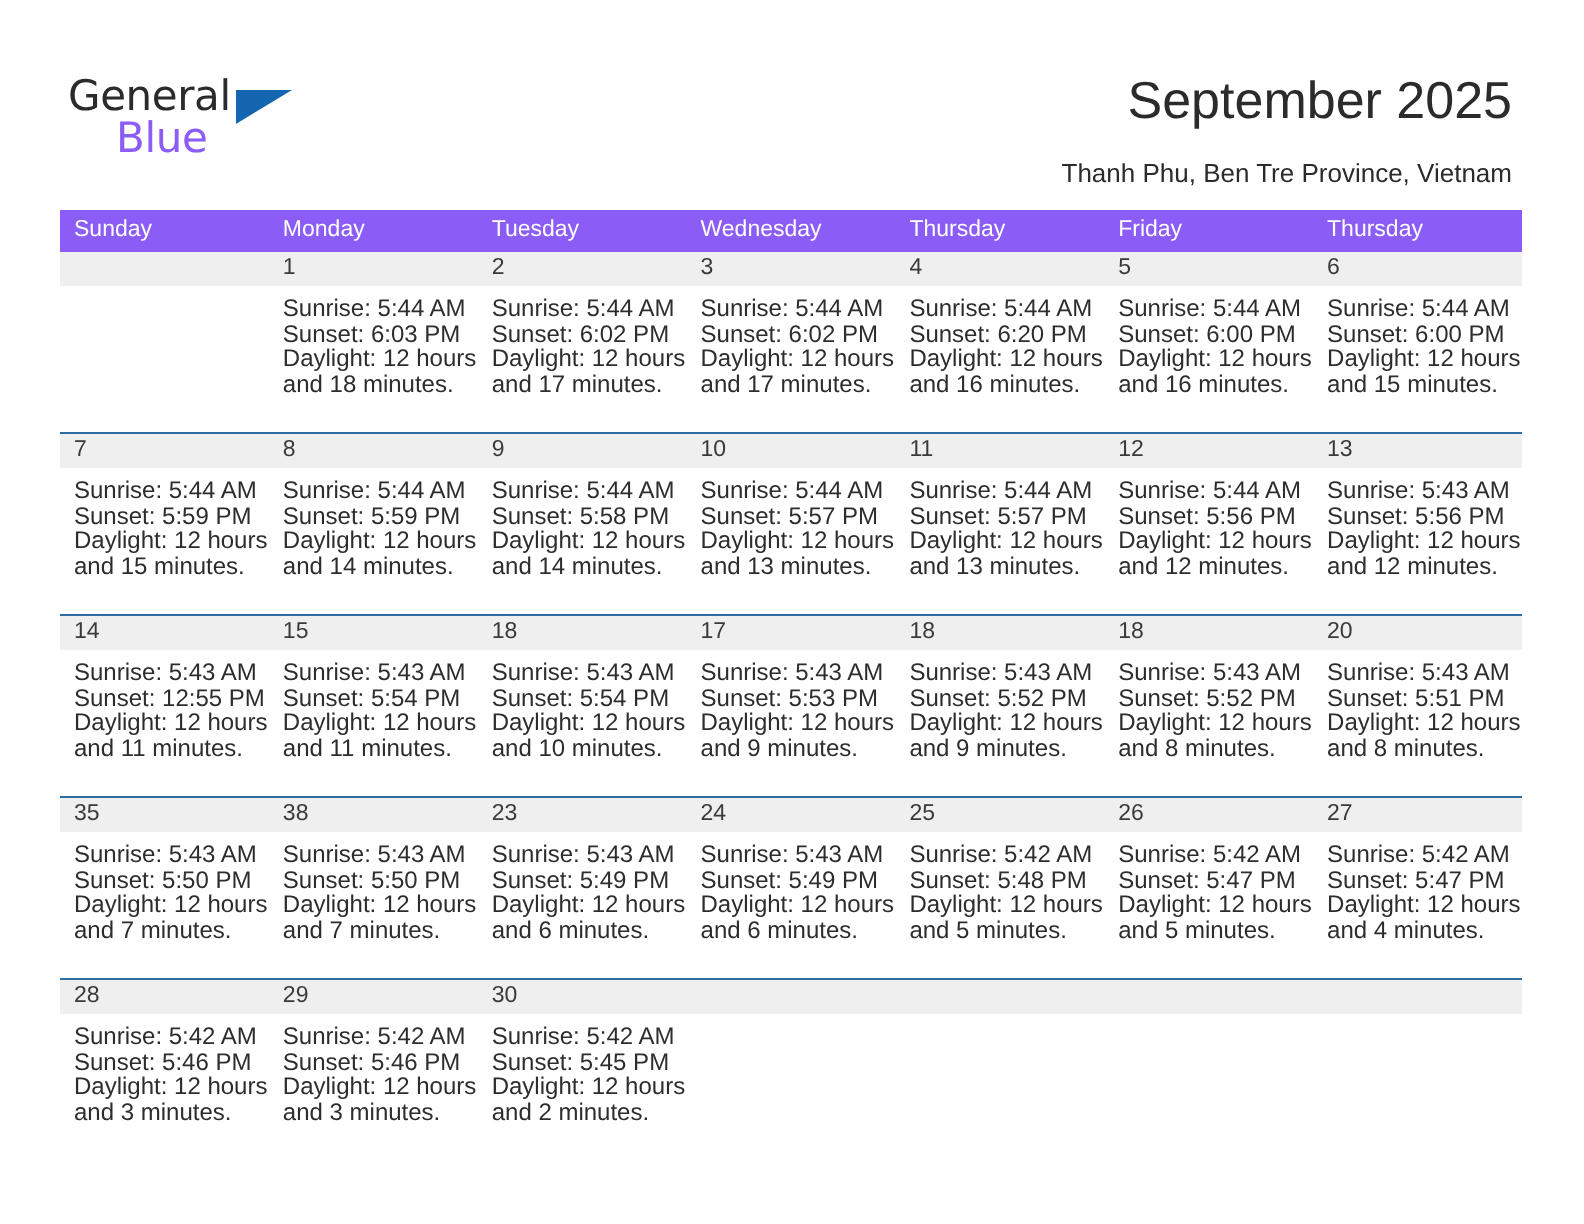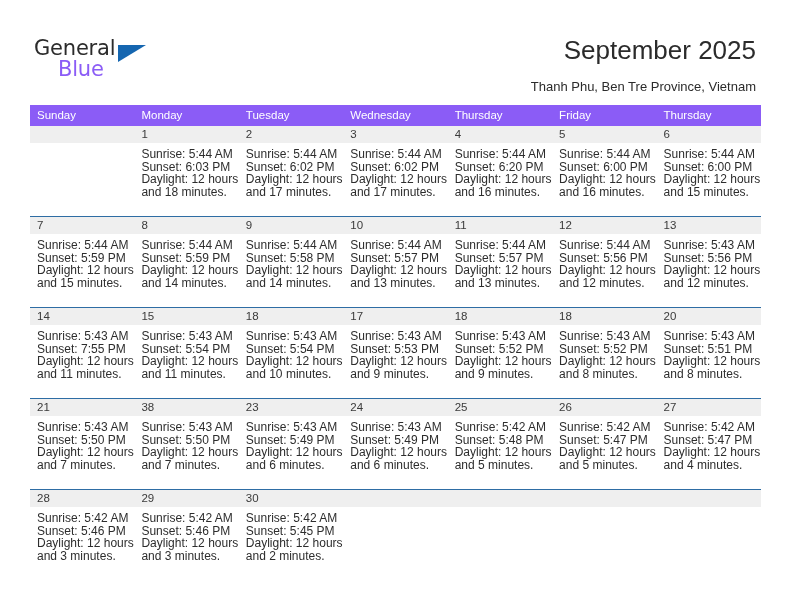--- a/index.html
+++ b/index.html
@@ -308,21 +308,21 @@
               <div>Daylight: 12 hours</div>
               <div>and 12 minutes.</div>
             </div>
           </td>
         </tr>
         <tr>
           <td>
             <span class="daynum">14</span>
             <div class="cell-body">
               <div>Sunrise: 5:43 AM</div>
-              <div>Sunset: 7:55 PM</div>
+              <div>Sunset: 12:55 PM</div>
               <div>Daylight: 12 hours</div>
               <div>and 11 minutes.</div>
             </div>
           </td>
           <td>
             <span class="daynum">15</span>
             <div class="cell-body">
               <div>Sunrise: 5:43 AM</div>
               <div>Sunset: 5:54 PM</div>
               <div>Daylight: 12 hours</div>
@@ -370,21 +370,21 @@
             <div class="cell-body">
               <div>Sunrise: 5:43 AM</div>
               <div>Sunset: 5:51 PM</div>
               <div>Daylight: 12 hours</div>
               <div>and 8 minutes.</div>
             </div>
           </td>
         </tr>
         <tr>
           <td>
-            <span class="daynum">21</span>
+            <span class="daynum">35</span>
             <div class="cell-body">
               <div>Sunrise: 5:43 AM</div>
               <div>Sunset: 5:50 PM</div>
               <div>Daylight: 12 hours</div>
               <div>and 7 minutes.</div>
             </div>
           </td>
           <td>
             <span class="daynum">38</span>
             <div class="cell-body">

